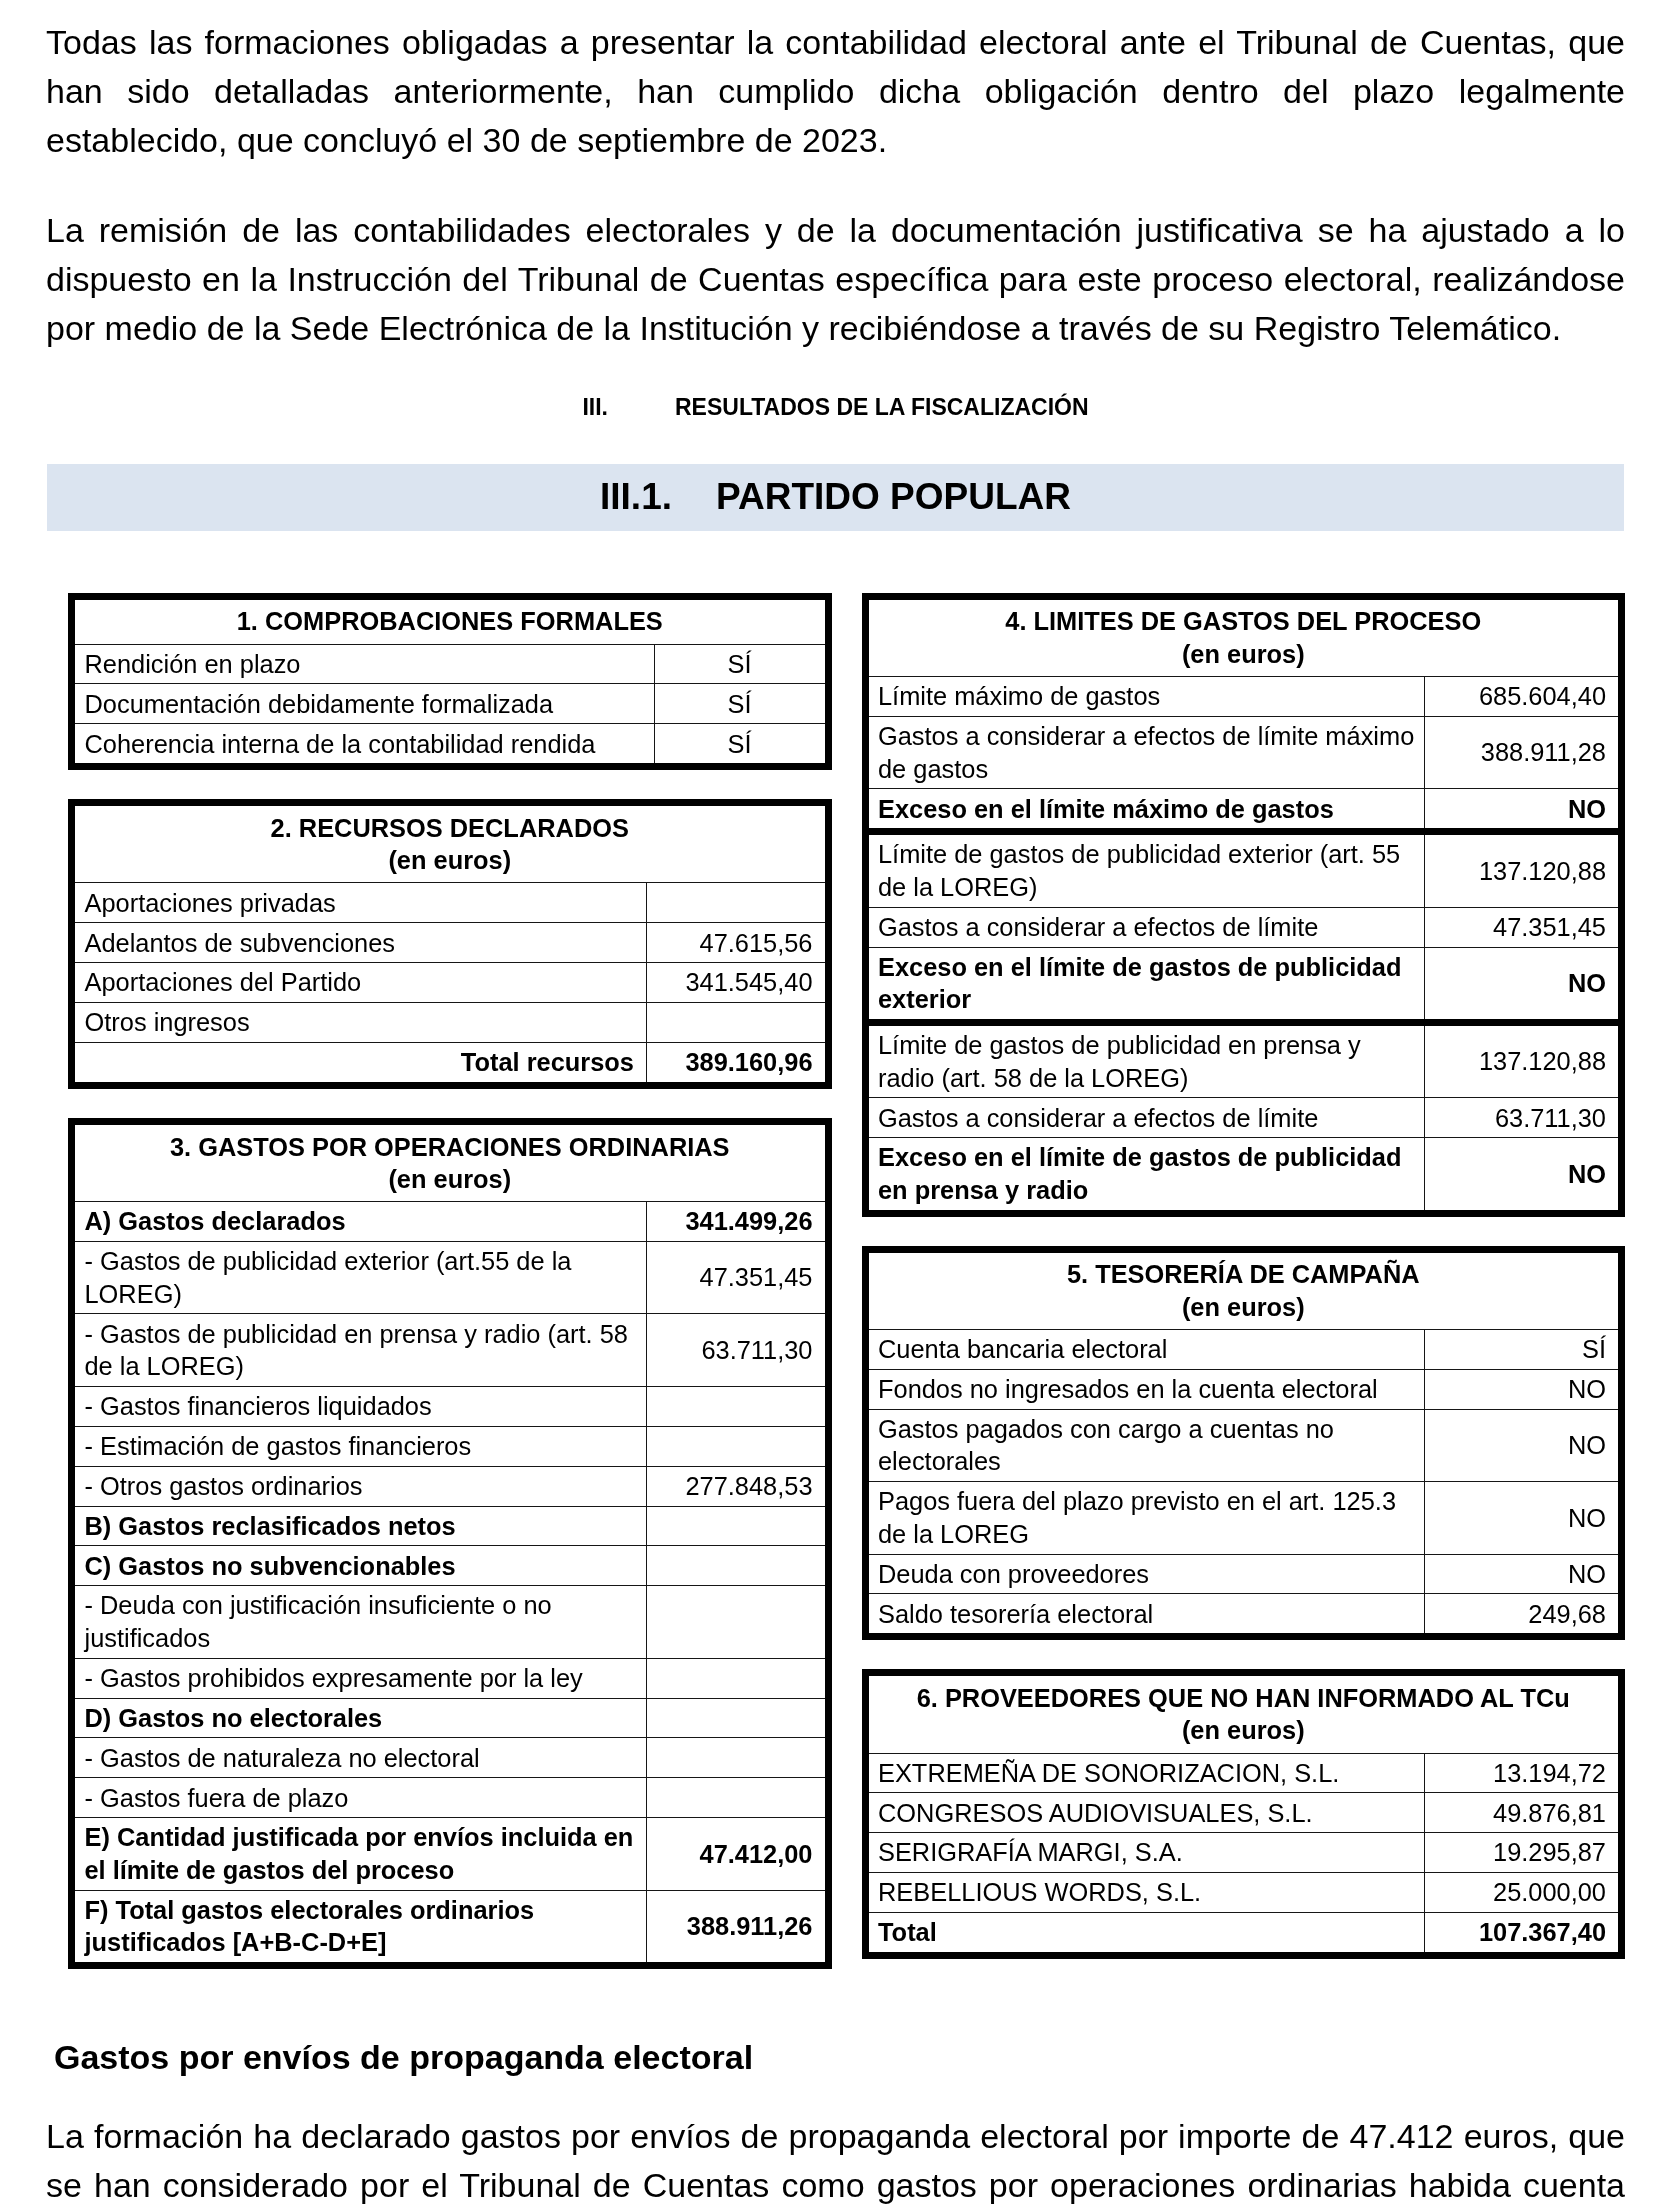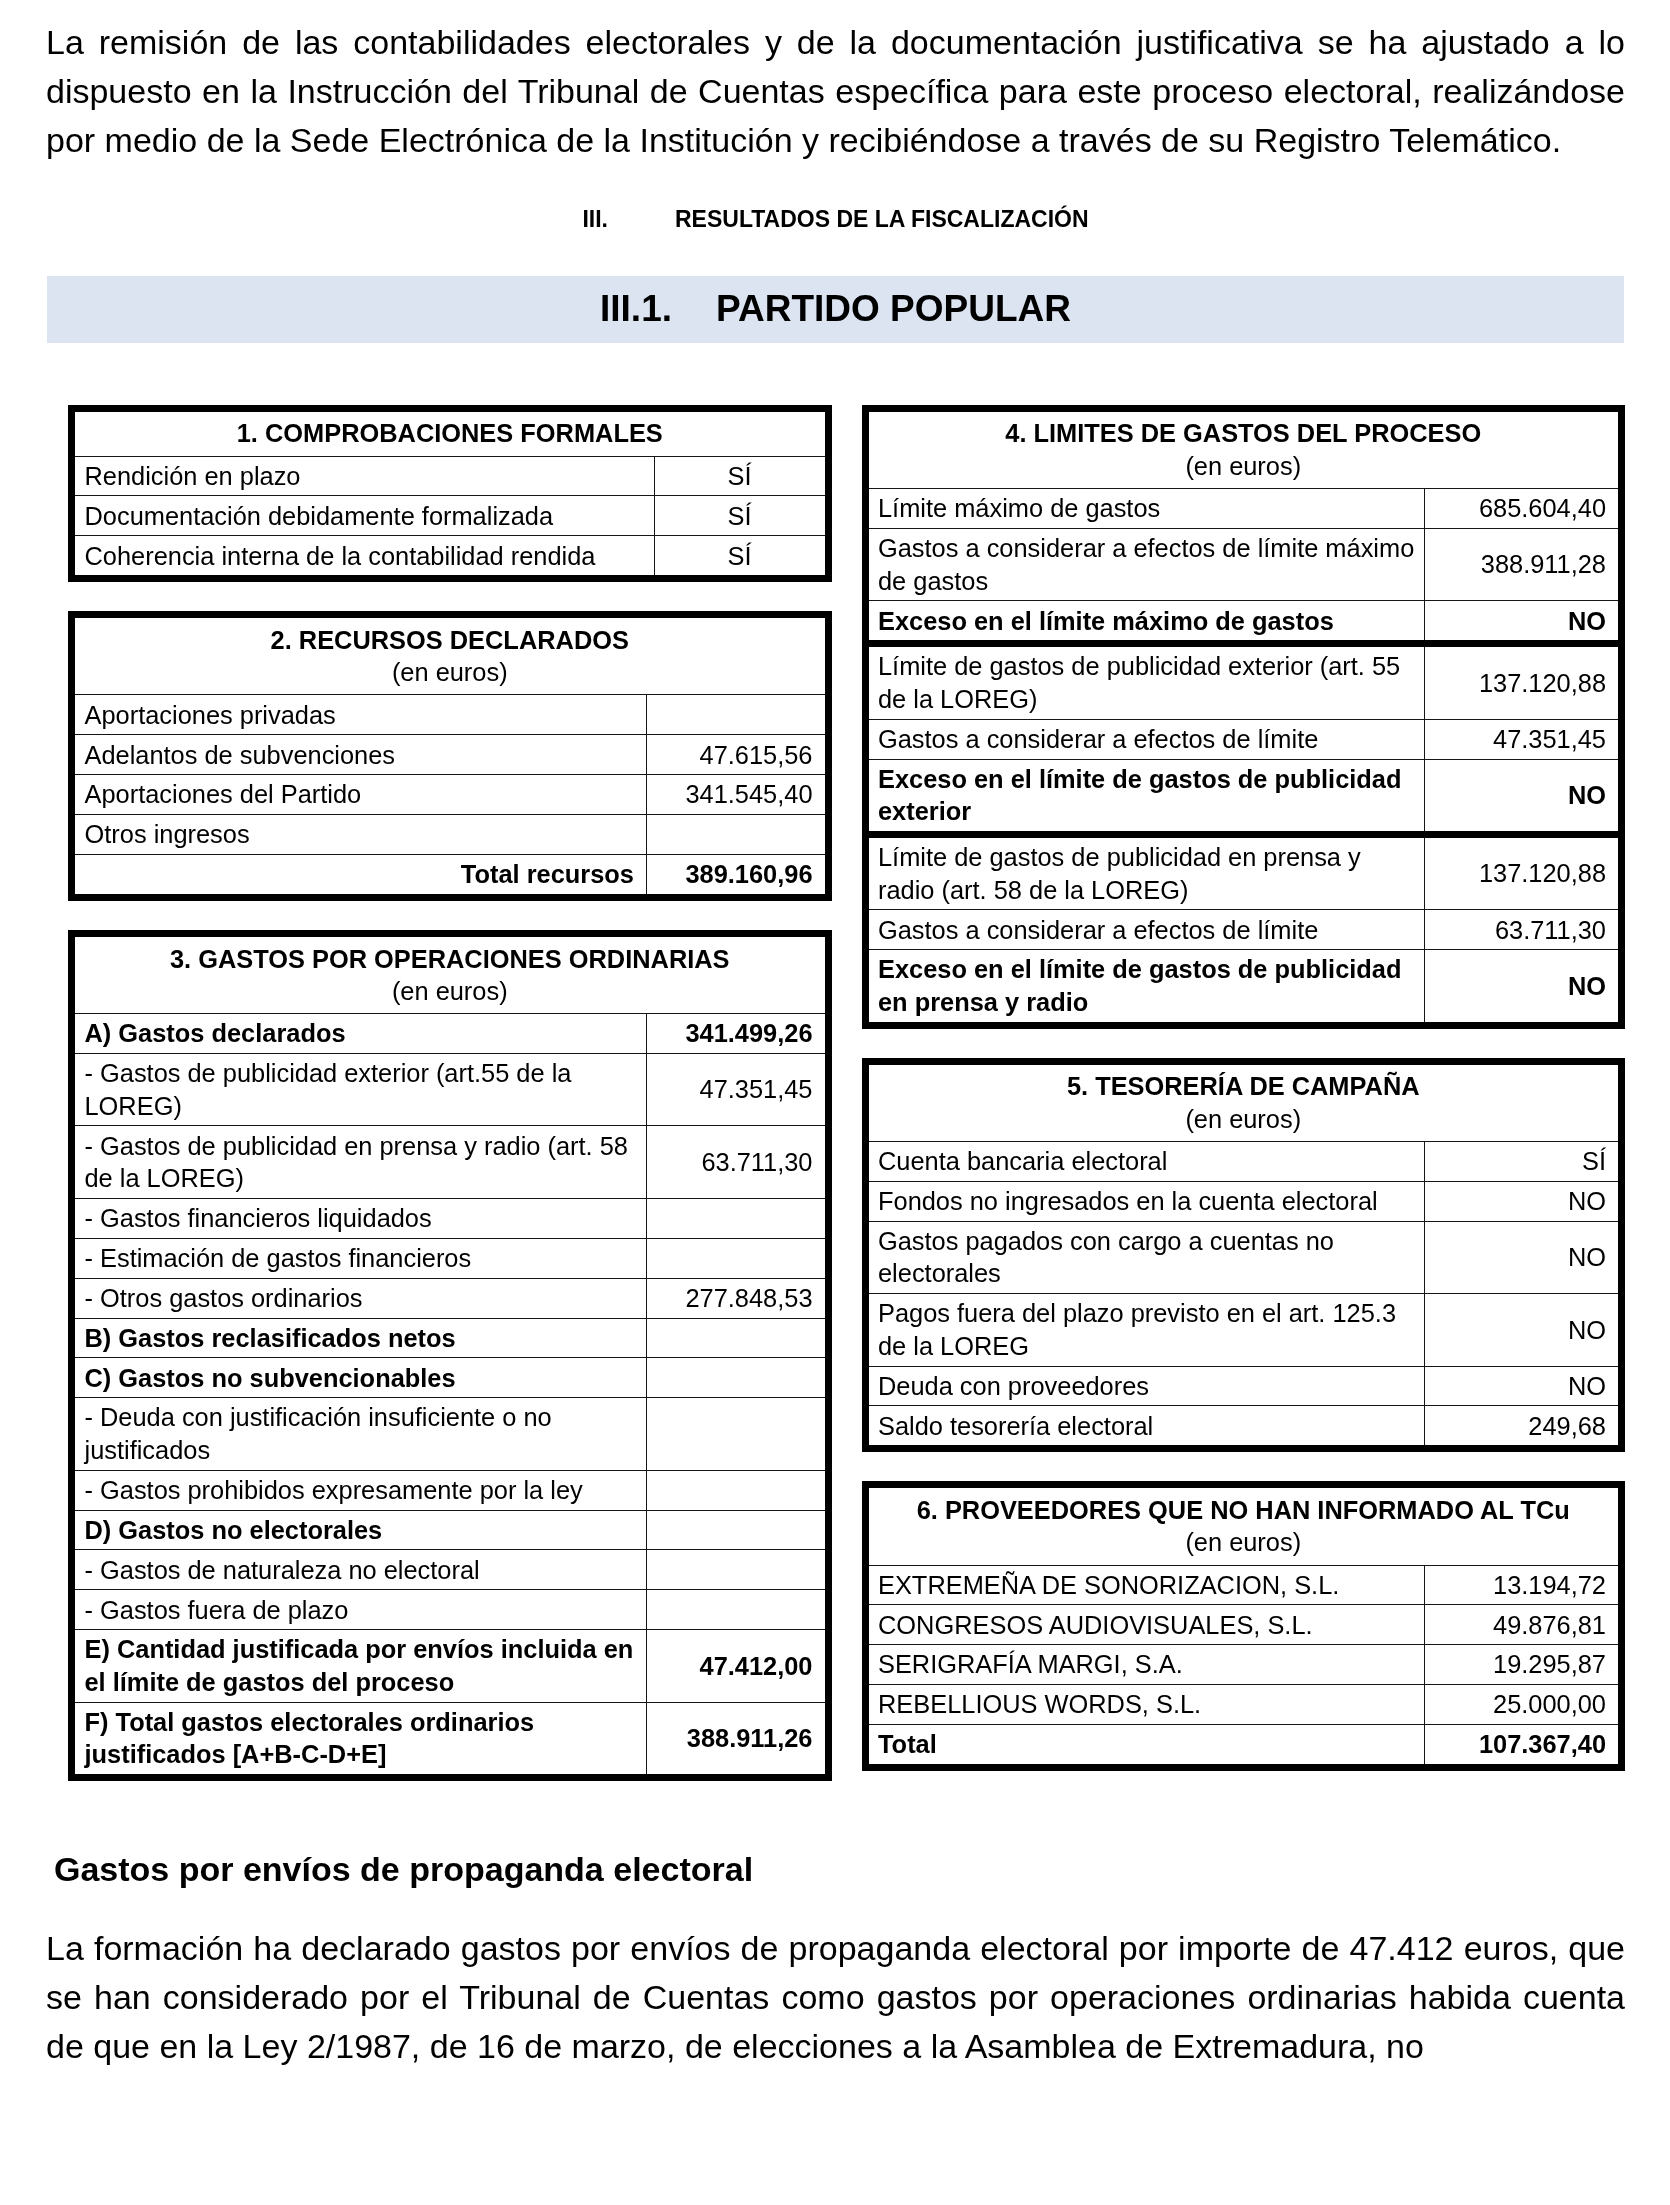--- a/index.html
+++ b/index.html
@@ -22,33 +22,34 @@
   .tcol{flex:1 1 0;min-width:0;}
   table.dtable{
     width:100%;border-collapse:collapse;table-layout:fixed;
     border:7.1px solid #000;margin:0 0 29px;
   }
   .dtable th,.dtable td{
     border:1.6px solid #161616;padding:3.2px 9.5px;font-size:25.4px;line-height:1.28;
     vertical-align:middle;word-wrap:break-word;
   }
   .dtable th{font-weight:700;text-align:center;padding:5.6px 8px;}
-  .dtable th .sub{font-weight:400;}
+  .dtable th .sub{font-weight:700;}
   .dtable td.ar{text-align:right;padding-right:12px;}
   .dtable td.ac{text-align:center;}
   .dtable td.b{font-weight:700;}
   .dtable tr.section-top td{border-top:7.1px solid #000;}
   .footer-heading{font-weight:700;font-size:34px;line-height:1.3;margin:37px 8px 0;}
   .footer-para{margin-top:33px;margin-bottom:0;}
 </style>
 </head>
 <body>
 
 <div class="page">
 
+  <p class="para">Todas las formaciones obligadas a presentar la contabilidad electoral ante el Tribunal de Cuentas, que han sido detalladas anteriormente, han cumplido dicha obligación dentro del plazo legalmente establecido, que concluyó el 30 de septiembre de 2023.</p>
   <p class="para">La remisión de las contabilidades electorales y de la documentación justificativa se ha ajustado a lo dispuesto en la Instrucción del Tribunal de Cuentas específica para este proceso electoral, realizándose por medio de la Sede Electrónica de la Institución y recibiéndose a través de su Registro Telemático.</p>
 
   <div class="sec-heading">
     <span>III.</span>
     <span>RESULTADOS DE LA FISCALIZACIÓN</span>
   </div>
 
   <div class="band" style="background: rgb(219, 228, 240);">
     <span>III.1.</span>
     <span>PARTIDO POPULAR</span>

